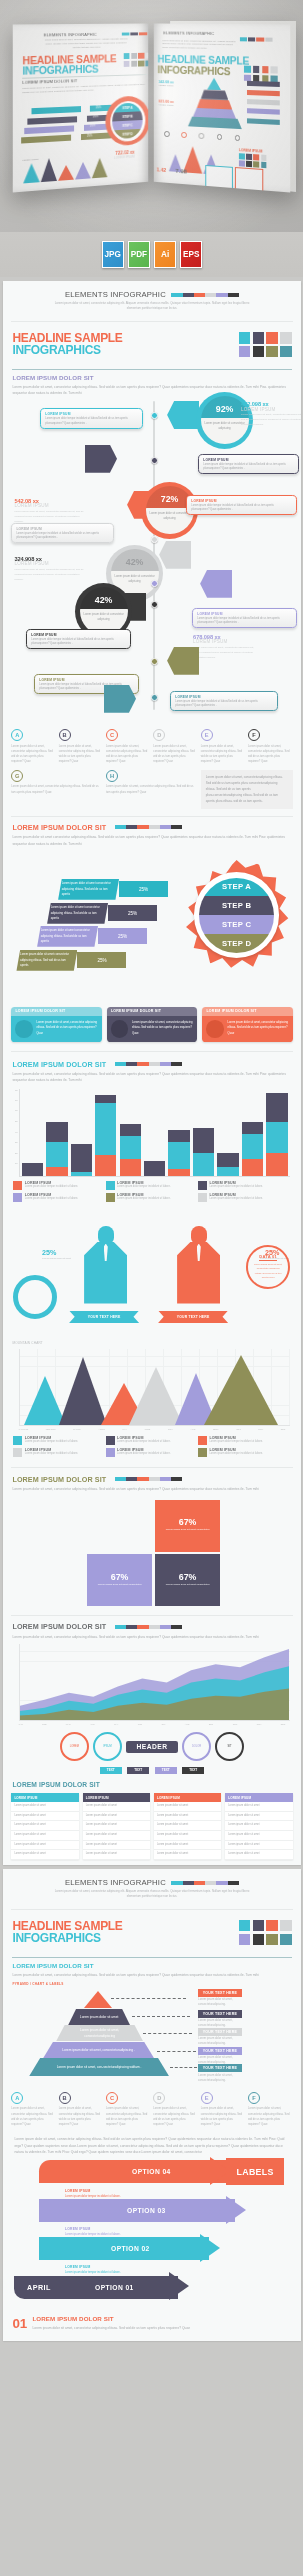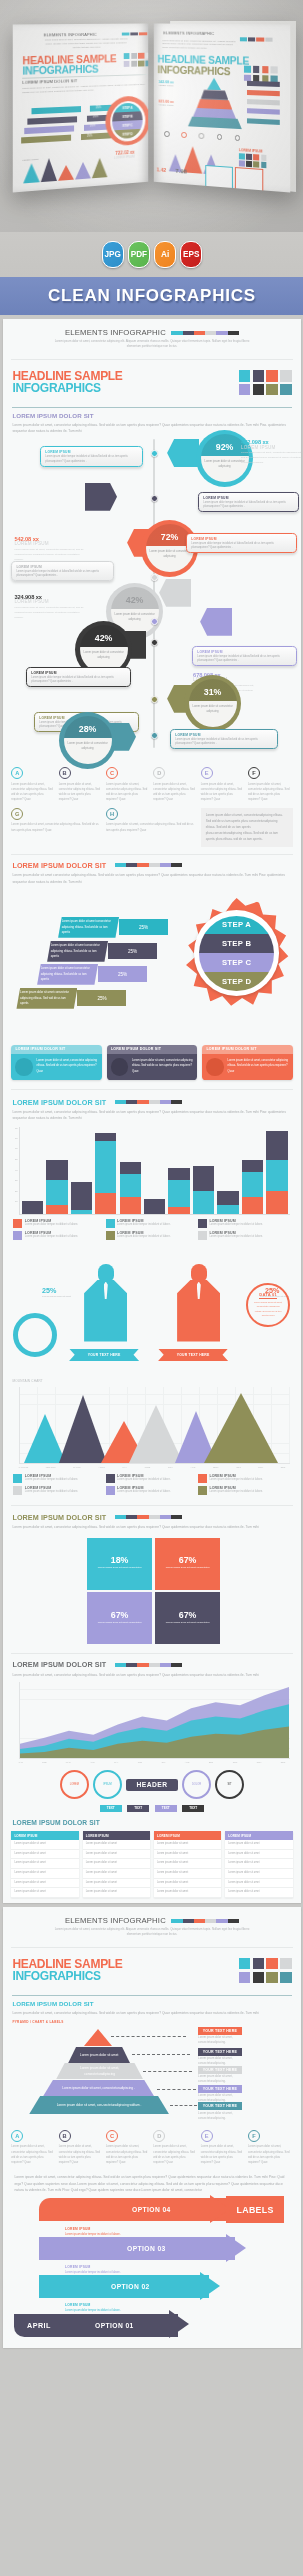--- a/index.html
+++ b/index.html
@@ -31,21 +31,21 @@
   .mh1 { font-size:10.3px; font-weight:bold; line-height:.98; letter-spacing:-0.3px;}
   .sw { display:inline-block; width:4.6px;height:4.6px;margin-right:1px;vertical-align:top;}
   .hline{height:0.5px;background:#cfd8d6;}
   .tri-row{position:absolute;display:flex;align-items:flex-end;gap:1px;}
   .tri{width:0;height:0;border-left:8.8px solid transparent;border-right:8.8px solid transparent;}
   .stepbar{position:absolute;height:5.7px;}
 
   
   .formats{height:45px;display:flex;align-items:center;justify-content:center;gap:4.6px;
     background:linear-gradient(#cac9c6,#c6c5c2);}
-  .fmt{width:21.6px;height:27px;border-radius:10px;color:#fff;font-weight:bold;font-size:8.2px;
+  .fmt{width:21.6px;height:27px;border-radius:0;color:#fff;font-weight:bold;font-size:8.2px;
     display:flex;align-items:center;justify-content:center;border:1px solid #fff;
     box-shadow:0 1px 2.1px rgba(0,0,0,.3);}
   .fmt.jpg{background:linear-gradient(135deg,#3a9fd8,#2f8fc9);}
   .fmt.pdf{background:linear-gradient(135deg,#6cc35f,#58b44c);}
   .fmt.ai {background:linear-gradient(135deg,#f59331,#ef8420);}
   .fmt.eps{background:linear-gradient(135deg,#d72a27,#c41f1d);}
 
   
   .banner{height:38px;background:linear-gradient(#7b8fc4,#6d82ba);display:flex;
     align-items:center;justify-content:center;}
@@ -351,23 +351,20 @@
     </div>
   </div>
 
   <div class="formats">
     <div class="fmt jpg">JPG</div>
     <div class="fmt pdf">PDF</div>
     <div class="fmt ai">Ai</div>
     <div class="fmt eps">EPS</div>
   </div>
 
-  <div class="banner">
-    <h1>CLEAN  INFOGRAPHICS</h1>
-  </div>
 
   <div class="sheet">
 
     <div class="pad" style="padding-top:9.3px;">
       <div style="text-align:center;">
         <span class="eyebrow">ELEMENTS INFOGRAPHIC</span>
         <span class="palette">
           <i style="background:#3ec1d3"></i>
             <i style="background:#514f66"></i>
             <i style="background:#f26b4e"></i>
@@ -488,39 +485,27 @@
         <span>Lorem ipsum dolor  tempor incididunt ut laboraSed wid de us tem apertis plureaequirere? Quae quidemietes .</span>
       </div>
       <div class="stat" style="left:190px;top:238px;">
         <div class="n" style="color:#a29ddb;">678.098 xx</div>
         <div class="l">LOREM IPSUM</div>
         <div class="d" style="width:61px;">Lorem ipsum dolor sit amet, consectetur adipiscing elit, sed do eiusmod tempor incididunt ut labore et nostrud exercitation ullamco.</div>
       </div>
 
       <div class="node" style="top:262px;background:#8f8f58;"></div>
       <div class="hex" style="left:164px;top:251px;background:#8f8f58;"></div>
-      <div class="bub" style="left:181px;top:241px;">
-        <div class="ring" style="background:#8f8f58"></div>
-          <div class="inner"></div>
-        <div class="pct">31%</div>
-        <div class="cap">Lorem ipsum dolor sit consectetur adipiscing</div>
-      </div>
       <div class="callout" style="left:31px;top:278px;width:105px;border-color:#8f8f58;">
         <b style="color:#8f8f58;">LOREM IPSUM</b>
         <span>Lorem ipsum dolor  tempor incididunt ut laboraSed wid de us tem apertis plureaequirere? Quae quidemietes .</span>
       </div>
 
       <div class="node" style="top:298px;background:#4f9aa8;"></div>
       <div class="hex" style="left:101px;top:289px;background:#4f9aa8;transform:scaleX(-1);"></div>
-      <div class="bub" style="left:56px;top:278px;">
-        <div class="ring" style="background:#4f9aa8"></div>
-          <div class="inner"></div>
-        <div class="pct">28%</div>
-        <div class="cap">Lorem ipsum dolor sit consectetur adipiscing</div>
-      </div>
       <div class="callout" style="left:167px;top:295px;width:108px;border-color:#4f9aa8;">
         <b style="color:#4f9aa8;">LOREM IPSUM</b>
         <span>Lorem ipsum dolor  tempor incididunt ut laboraSed wid de us tem apertis plureaequirere? Quae quidemietes .</span>
       </div>
     </div>
 
     <div class="letters">
       <div class="lcol">
         <div class="lcirc" style="border-color:#3ec1d3;color:#3ec1d3;">A</div>
         <div class="ltxt">Lorem ipsum dolor sit amet, consectetur adipiscing elitasa. Sed wid de us tam apertis plura requirere? Quae</div>
@@ -860,24 +845,20 @@
             <i style="background:#f26b4e"></i>
           <i style="background:#d5d7d8"></i>
             <i style="background:#a29ddb"></i>
             <i style="background:#3b3b3b"></i>
         </span>
       </div>
       <div class="body-txt">Lorem ipsum dolor sit amet, consectetur adipiscing elitasa. Sed wid de us tam apertis plura requirere? Quae quidemietes sequuntur duce natura ta videntes ile. Tum mihi</div>
     </div>
 
     <div class="puz">
-      <div class="pz" style="left:84px;top:7.2px;background:#3ec1d3;">
-        <div class="p">18%</div>
-        <div class="t">Lorem ipsum dolor sit amet consectetur</div>
-        </div>
       <div class="pz" style="left:152px;top:7.2px;background:#f26b4e;">
         <div class="p">67%</div>
         <div class="t">Lorem ipsum dolor sit amet consectetur</div>
         </div>
       <div class="pz" style="left:84px;top:62px;background:#a29ddb;">
         <div class="p">67%</div>
         <div class="t">Lorem ipsum dolor sit amet consectetur</div>
         </div>
       <div class="pz" style="left:152px;top:62px;background:#514f66;">
         <div class="p">67%</div>
@@ -1101,16 +1082,23 @@
         <b>LOREM IPSUM</b>
         <span>Lorem ipsum dolor  tempor incididunt ut labore.</span>
       </div>
 
       <div style="position:absolute;left:36px;top:121px;width:139px;height:23px;background:#514f66;"></div>
       <div style="position:absolute;left:166px;top:117px;width:0;height:0;border-top:14.4px solid transparent;border-bottom:14.4px solid transparent;border-left:20.6px solid #514f66;"></div>
       <div class="opt" style="left:92px;top:121px;">OPTION 01</div>
       <div style="position:absolute;left:11.3px;top:121px;width:49px;height:23px;background:#514f66;display:flex;align-items:center;justify-content:center;color:#fff;font-size:7.2px;font-weight:bold;letter-spacing:0.4px;border-radius:0 0 0 10.3px;">APRIL</div>
     </div>
 
+    <div style="padding:5.2px 9.3px 10.3px;display:flex;align-items:center;gap:5.2px;">
+      <div class="footnum" style="color:#f26b4e;">01</div>
+      <div>
+        <div class="sec-title" style="color:#f26b4e;font-size:6.2px;">LOREM IPSUM DOLOR SIT</div>
+        <div class="body-txt">Lorem ipsum dolor sit amet, consectetur adipiscing elitasa. Sed wid de us tam apertis plura requirere? Quae</div>
+      </div>
+    </div>
   </div>
 
 </div>
 
 
 </body></html>

